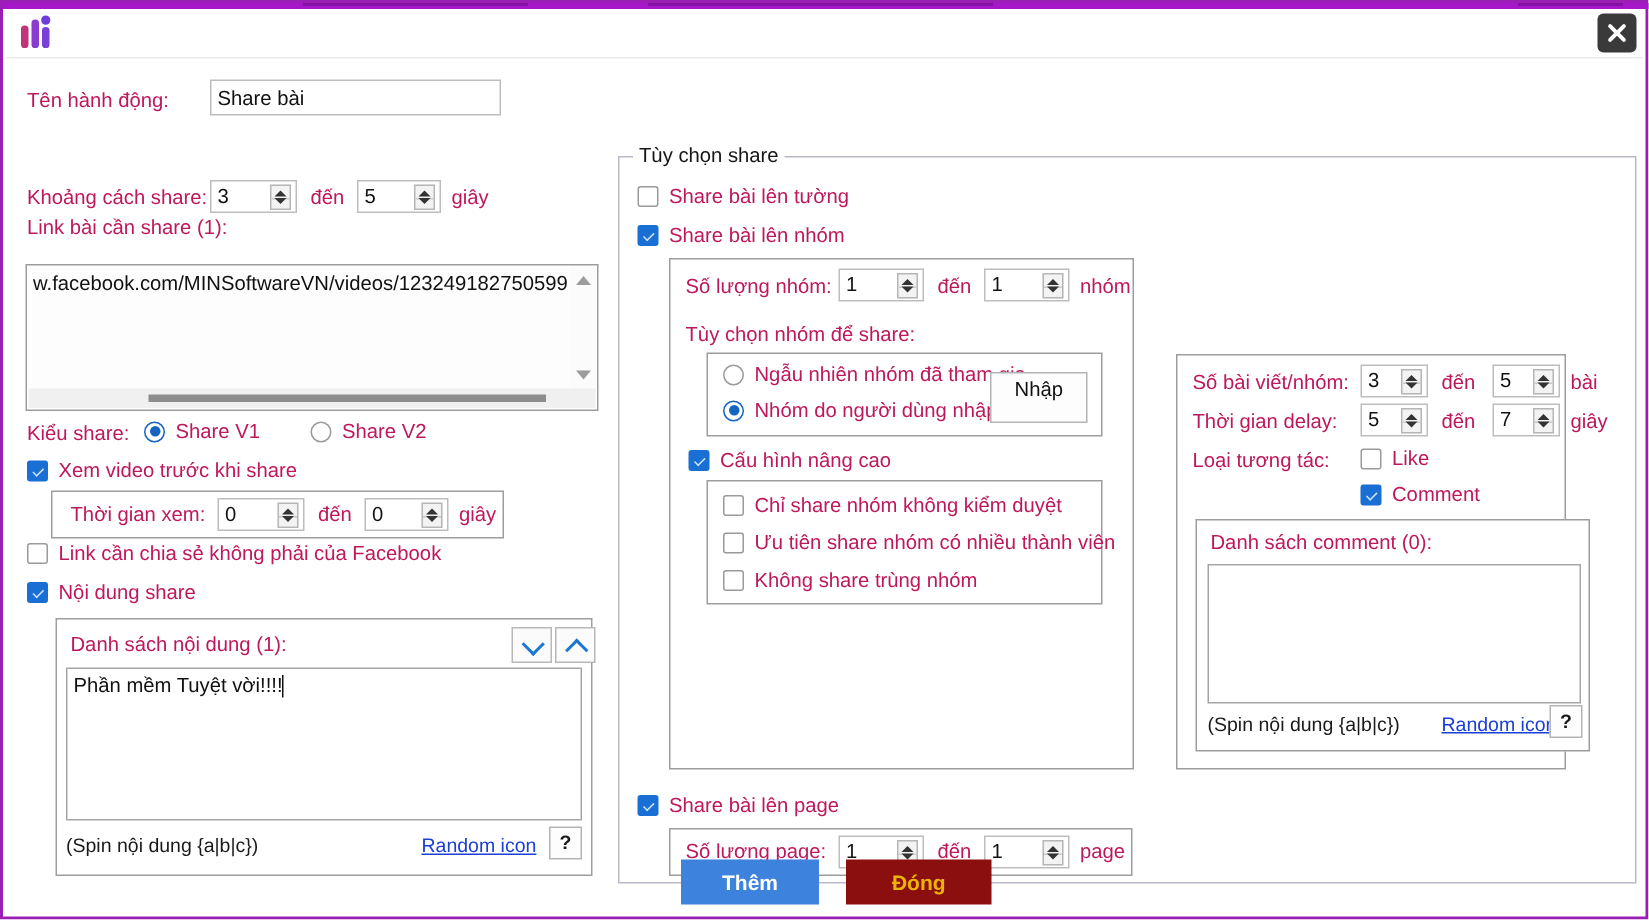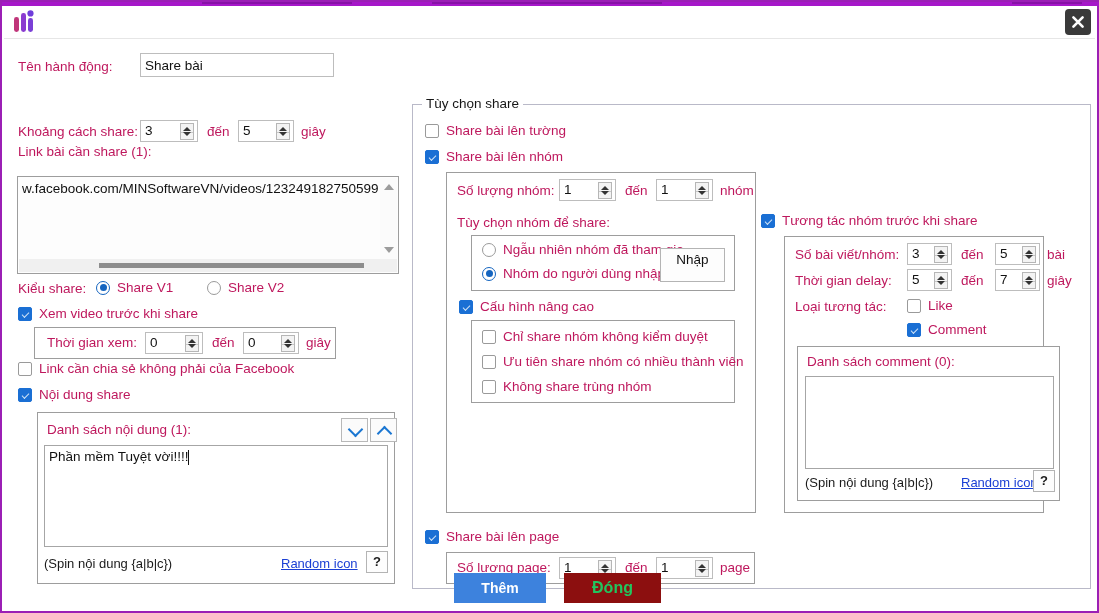--- a/index.html
+++ b/index.html
@@ -98,21 +98,21 @@
 
   .scroll-v{position:absolute;right:1px;top:1px;bottom:14px;width:17px;background:#fbfbfb;}
   .scroll-v .arr{position:absolute;left:4px;width:0;height:0;
     border-left:5px solid transparent;border-right:5px solid transparent;}
   .scroll-v .arr.up{top:6px;border-bottom:6px solid #9c9c9c;}
   .scroll-v .arr.dn{bottom:6px;border-top:6px solid #9c9c9c;}
   .scroll-h{position:absolute;left:1px;right:1px;bottom:1px;height:13px;background:#f0f0f0;}
   .scroll-h .thumb{position:absolute;left:80px;top:4px;width:265px;height:5px;background:#8d8d8d;}
 
   .primary-btn{background:#3d82dd;color:#fff;border:none;font-weight:bold;font-size:14px;}
-  .danger-btn{background:#8c0f0f;color:#22c55e;border:none;font-weight:bold;font-size:16px;}
+  .danger-btn{background:#8c0f0f;color:#eab308;border:none;font-weight:bold;font-size:14px;}
 </style>
 </head>
 <body>
 
 <div class="app-window">
 
   <div class="bg-strip">
     <div class="noise" style="left:200px;width:150px;"></div>
     <div class="noise" style="left:430px;width:230px;"></div>
     <div class="noise" style="left:1010px;width:70px;"></div>
@@ -299,24 +299,20 @@
             <span class="cb"></span>
             <span class="lbl">Ưu tiên share nhóm có nhiều thành viên</span>
           </div>
           <div class="cbrow" style="position:absolute;left:10px;top:58px;">
             <span class="cb"></span>
             <span class="lbl">Không share trùng nhóm</span>
           </div>
         </div>
       </div>
 
-      <div class="cbrow" style="position:absolute;left:348px;top:108px;">
-        <span class="cb on"></span>
-        <span class="lbl">Tương tác nhóm trước khi share</span>
-      </div>
 
       <div class="panel" style="left:371px;top:131px;width:260px;height:277px;">
 
         <span class="lbl" style="position:absolute;left:10px;top:10px;">Số bài viết/nhóm:</span>
         <span class="spin" style="position:absolute;left:122px;top:6px;width:45px;">
           <span class="val">3</span>
           <span class="btns">
               <i class="up"></i>
               <i class="sep"></i>
               <i class="dn"></i>

